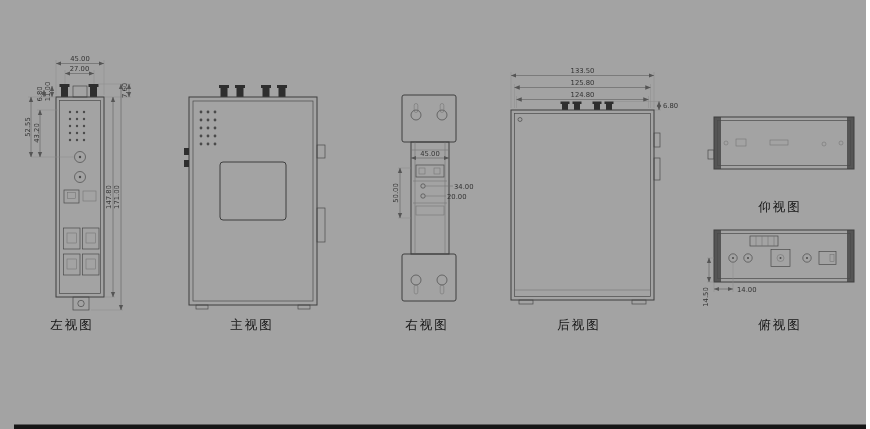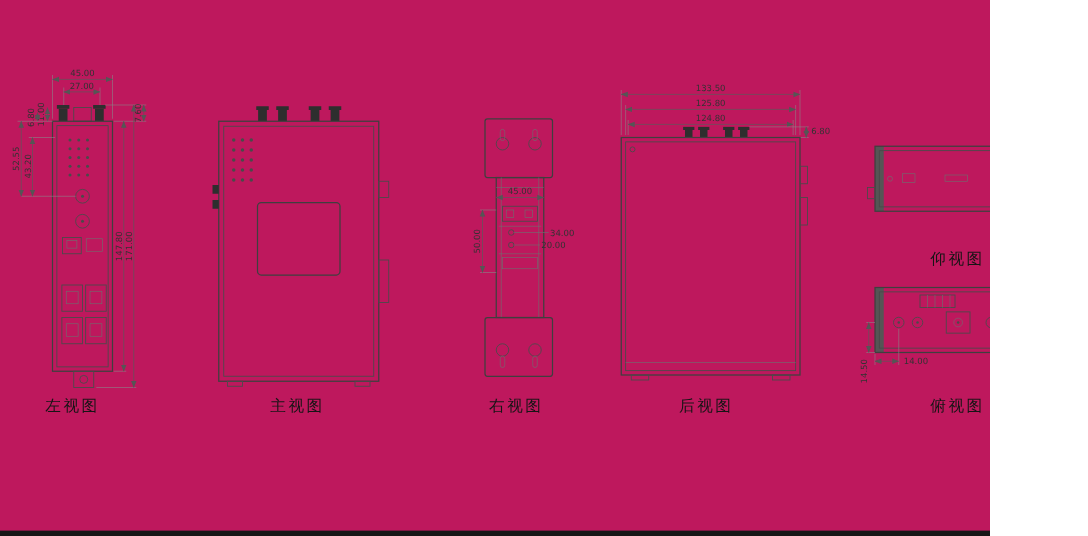--- a/index.html
+++ b/index.html
@@ -1,17 +1,17 @@
 <!DOCTYPE html>
 <html><head>
 <meta charset="utf-8">
 <style>
   html,body{margin:0;padding:0;background:#fff;}
-  .canvas{position:relative;width:792px;height:429px;background:#be185d;overflow:hidden;
-          font-family:"DejaVu Sans", sans-serif;}
+  .canvas{position:relative;width:852px;height:429px;background:#a3a3a3;overflow:hidden;
+          font-family:"DejaVu Sans", sans-serif;padding-left:14px;}
   svg{display:block;}
   .ol   {fill:none;stroke:#3f3f3f;stroke-width:1;}
   .ol2  {fill:none;stroke:#4a4a4a;stroke-width:0.7;}
   .thin {fill:none;stroke:#6e6e6e;stroke-width:0.5;}
   .dim  {fill:none;stroke:#5a5a5a;stroke-width:0.55;}
   .ext  {fill:none;stroke:#8a8a8a;stroke-width:0.45;}
   .dark {fill:#2e2e2e;stroke:none;}
   .band {fill:#555555;stroke:none;}
   .dot  {fill:#4a4a4a;stroke:none;}
   .dimtext{font-size:6.8px;fill:#333;}

